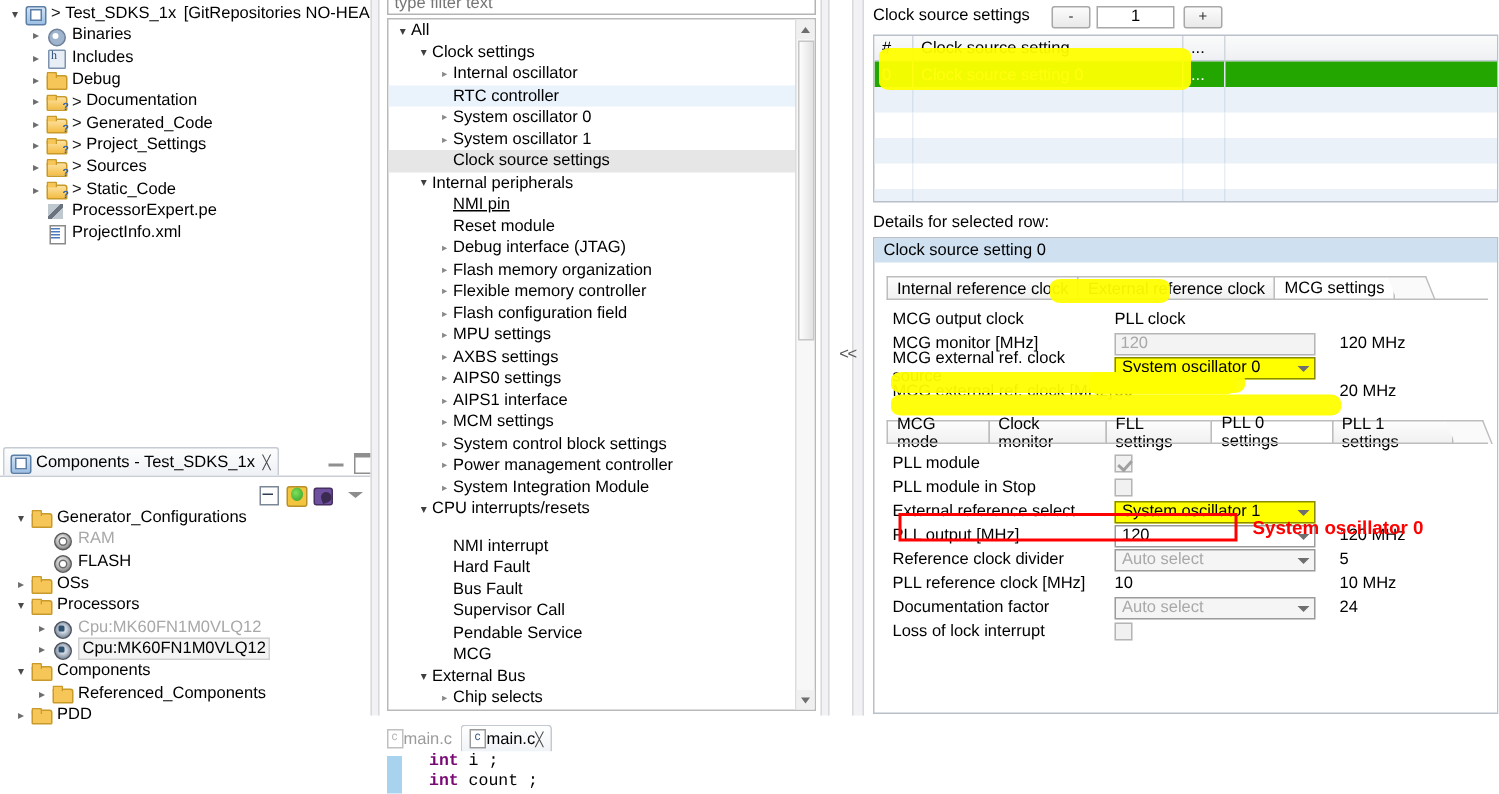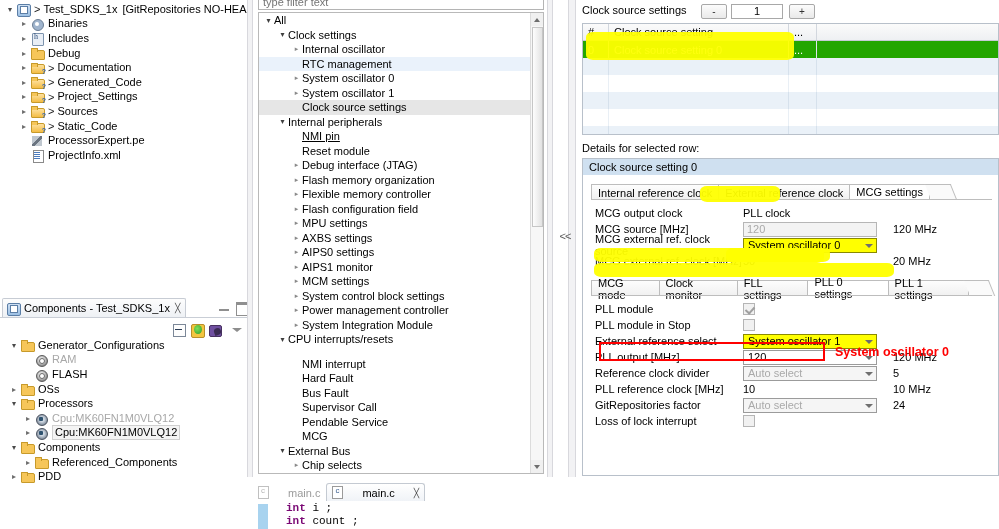--- a/index.html
+++ b/index.html
@@ -259,21 +259,21 @@
   .hl.r { border-radius:7px/5px; }
   .redbox { position:absolute; border:2px solid #ff0000; pointer-events:none; }
   .redtext {
     position:absolute; color:#ff0000; font-weight:bold; font-size:12.5px; white-space:nowrap;
   }
 
   
   .editor { position:absolute; left:252px; top:480px; width:747px; height:49px; background:#fff; }
   .etabbar { position:absolute; left:0; top:2px; height:19px; display:flex; align-items:flex-end; }
   .etab {
-    height:18px; display:flex; align-items:center; gap:19px; padding:0 5px;
+    height:18px; display:flex; align-items:center; gap:0; padding:0 5px;
     font-size:11px; border:1px solid transparent; border-bottom:none;
   }
   .etab.active {
     background:linear-gradient(#ffffff,#f0f3f7);
     border-color:#c4cad2; border-radius:3px 3px 0 0;
   }
   .etab.inactive { color:#9b9b9b; }
   .cfile {
     width:11px; height:13px; background:#fff; border:1px solid #9a9a9a; position:relative; flex:none;
   }
@@ -446,21 +446,21 @@
         <div class="mnode" style="padding-left: 18px;">
           <span class="marrow open">▾</span>
           <span>Clock settings</span>
         </div>
         <div class="mnode" style="padding-left: 32px;">
           <span class="marrow">▸</span>
           <span>Internal oscillator</span>
         </div>
         <div class="mnode hl-a" style="padding-left: 32px;">
           <span class="marrow"></span>
-          <span>RTC management</span>
+          <span>RTC controller</span>
         </div>
         <div class="mnode" style="padding-left: 32px;">
           <span class="marrow">▸</span>
           <span>System oscillator 0</span>
         </div>
         <div class="mnode" style="padding-left: 32px;">
           <span class="marrow">▸</span>
           <span>System oscillator 1</span>
         </div>
         <div class="mnode hl-b" style="padding-left: 32px;">
@@ -502,21 +502,21 @@
         <div class="mnode" style="padding-left: 32px;">
           <span class="marrow">▸</span>
           <span>AXBS settings</span>
         </div>
         <div class="mnode" style="padding-left: 32px;">
           <span class="marrow">▸</span>
           <span>AIPS0 settings</span>
         </div>
         <div class="mnode" style="padding-left: 32px;">
           <span class="marrow">▸</span>
-          <span>AIPS1 monitor</span>
+          <span>AIPS1 interface</span>
         </div>
         <div class="mnode" style="padding-left: 32px;">
           <span class="marrow">▸</span>
           <span>MCM settings</span>
         </div>
         <div class="mnode" style="padding-left: 32px;">
           <span class="marrow">▸</span>
           <span>System control block settings</span>
         </div>
         <div class="mnode" style="padding-left: 32px;">
@@ -639,21 +639,21 @@
         </div>
       <div class="tabs-underline"></div>
 
       <div class="form" id="mcgForm">
           <div class="frow">
             <div class="fl">MCG output clock</div>
             <div class="fv"><span>PLL clock</span></div>
             <div class="fr"></div>
           </div>
           <div class="frow">
-            <div class="fl">MCG source [MHz]</div>
+            <div class="fl">MCG monitor [MHz]</div>
             <div class="fv">
               <div class="inp">120</div>
             </div>
             <div class="fr">120 MHz</div>
           </div>
           <div class="frow">
             <div class="fl">MCG external ref. clock source</div>
             <div class="fv">
               <div class="combo yel">
                 <span>System oscillator 0</span>
@@ -733,21 +733,21 @@
               </div>
             </div>
             <div class="fr">5</div>
           </div>
           <div class="frow">
             <div class="fl">PLL reference clock [MHz]</div>
             <div class="fv"><span>10</span></div>
             <div class="fr">10 MHz</div>
           </div>
           <div class="frow">
-            <div class="fl">GitRepositories factor</div>
+            <div class="fl">Documentation factor</div>
             <div class="fv">
               <div class="combo">
                 <span>Auto select</span>
                 <span class="arr"></span>
               </div>
             </div>
             <div class="fr">24</div>
           </div>
           <div class="frow">
             <div class="fl">Loss of lock interrupt</div>

